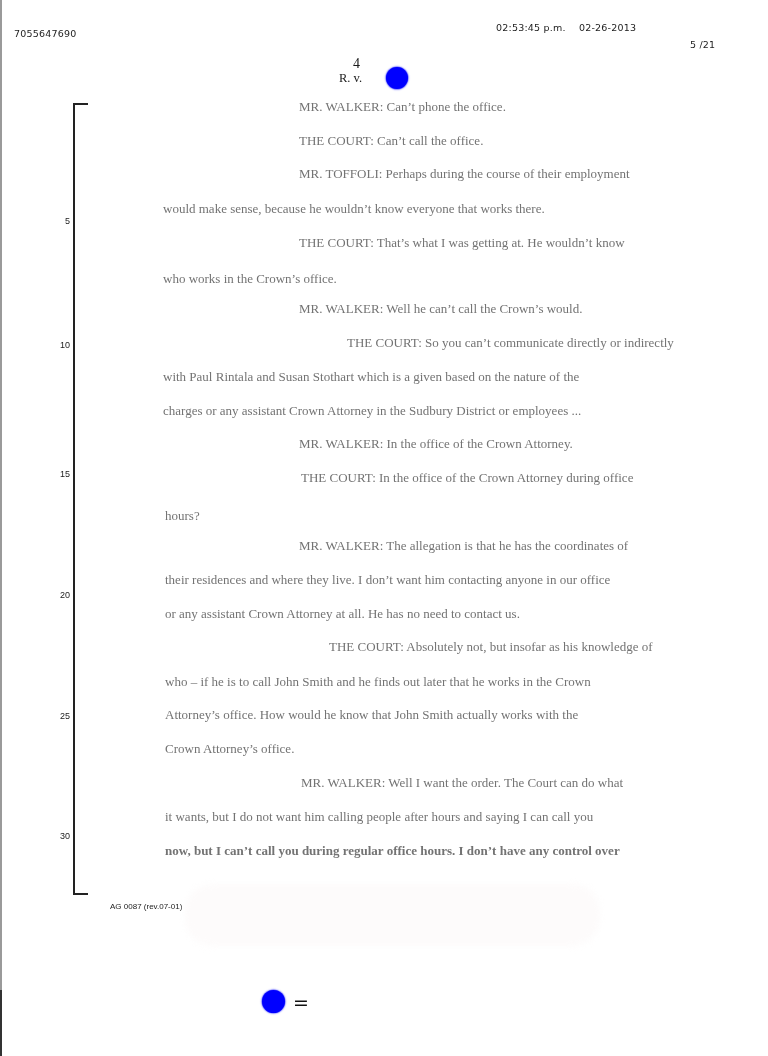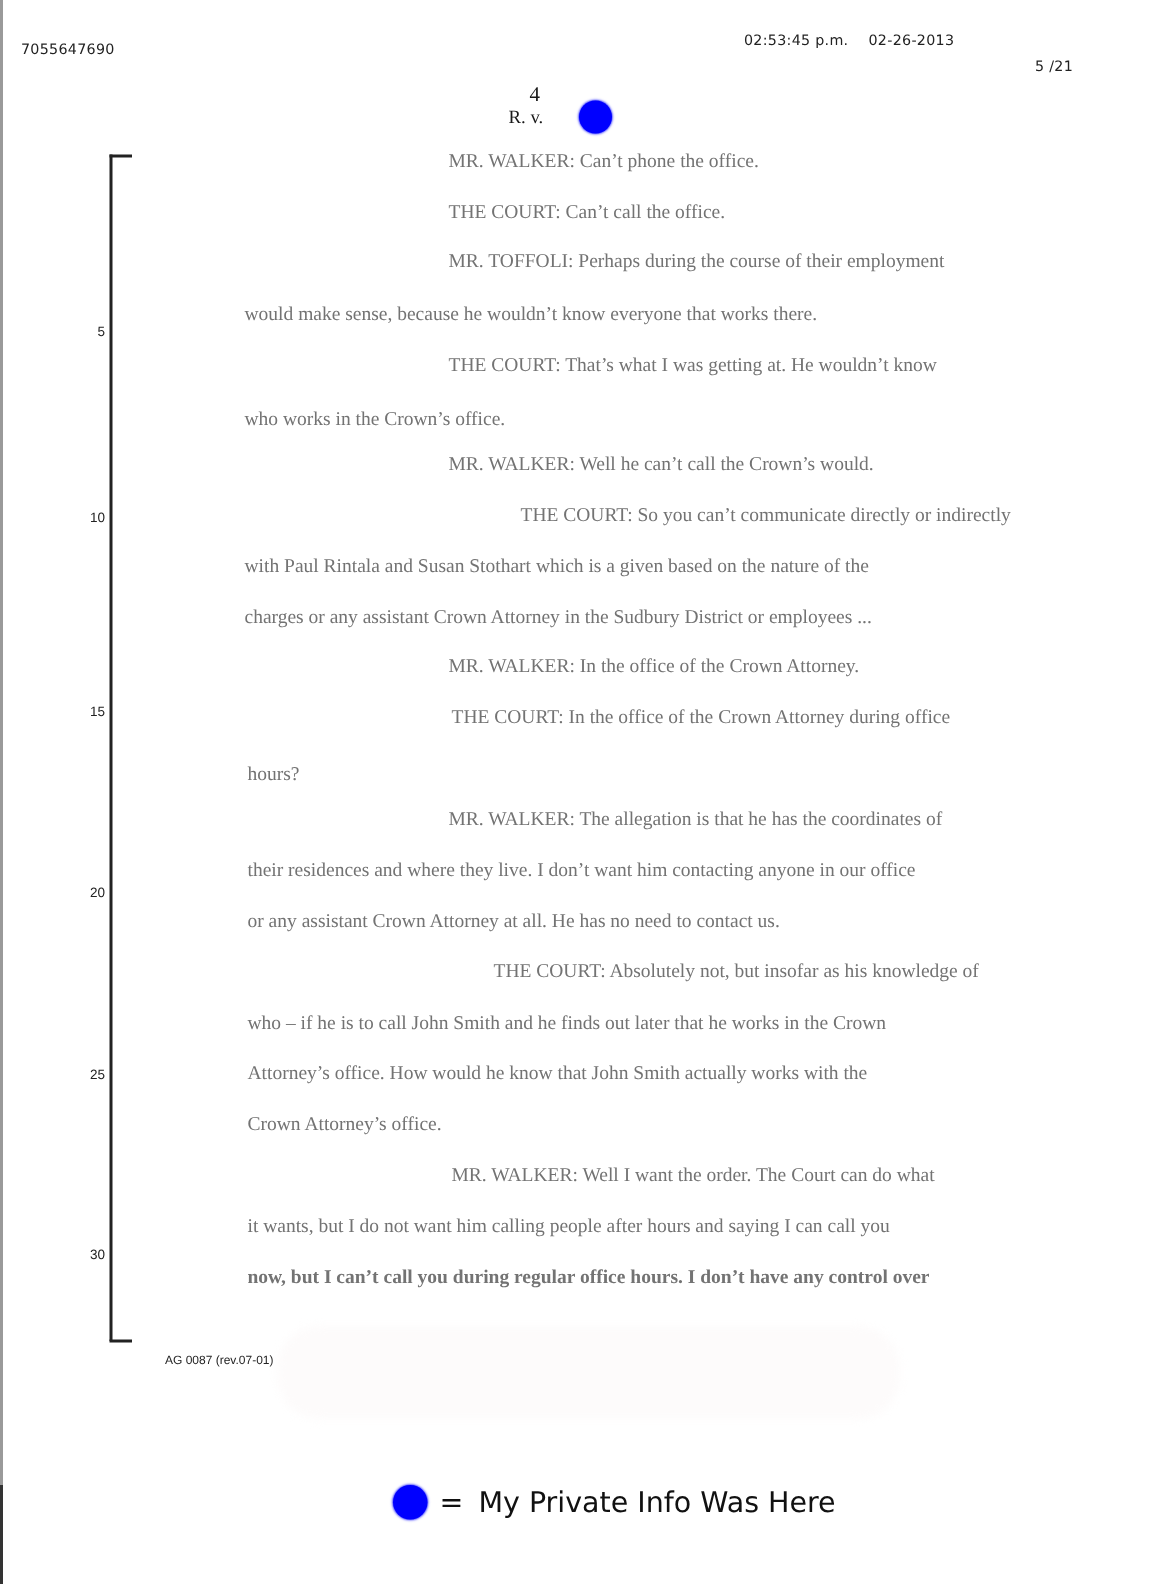--- a/index.html
+++ b/index.html
@@ -177,14 +177,13 @@
 <div class="tline indent2" style="top:775px;">MR. WALKER:  Well I want the order.  The Court can do what</div>
 <div class="tline flush2" style="top:809px;">it wants, but I do not want him calling people after hours and saying I can call you</div>
 <div class="tline flush2" style="top:843px;font-weight:bold;">now, but I can’t call you during regular office hours. I don’t have any control over</div>
 
 <div class="form-code">AG 0087 (rev.07-01)</div>
 <div class="blur-redaction"></div>
 
 <div class="legend">
   <span class="redaction-dot"></span>
   <span class="eq">=</span>
-  <span>My Private Info Was Here</span>
 </div>
 
 </body></html>

